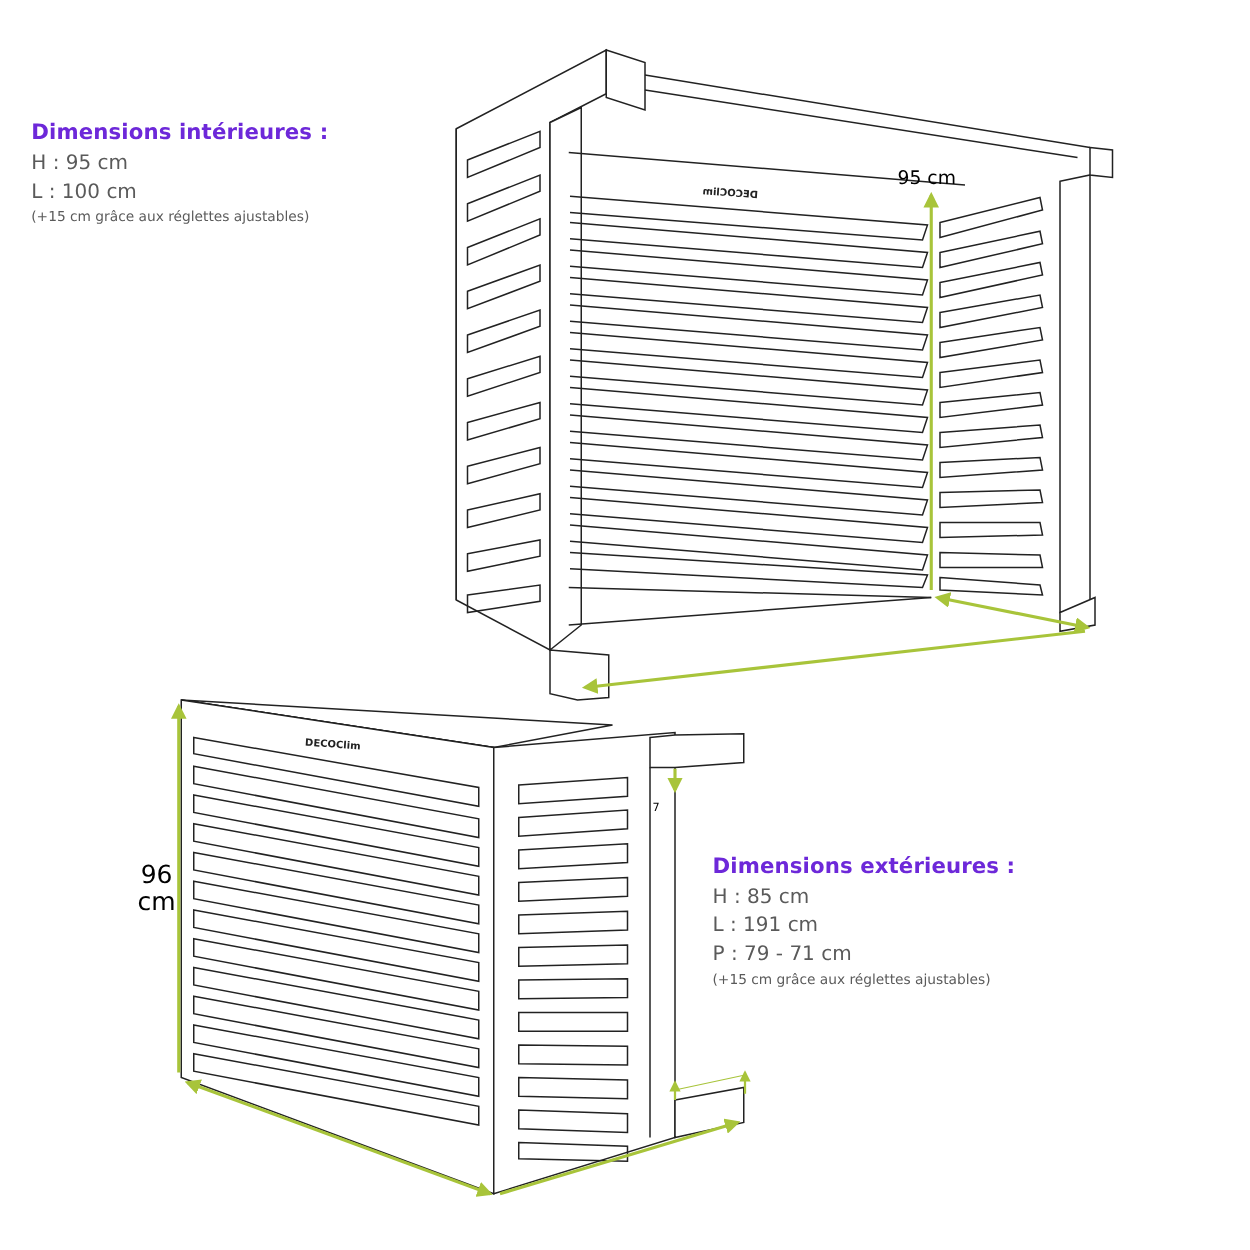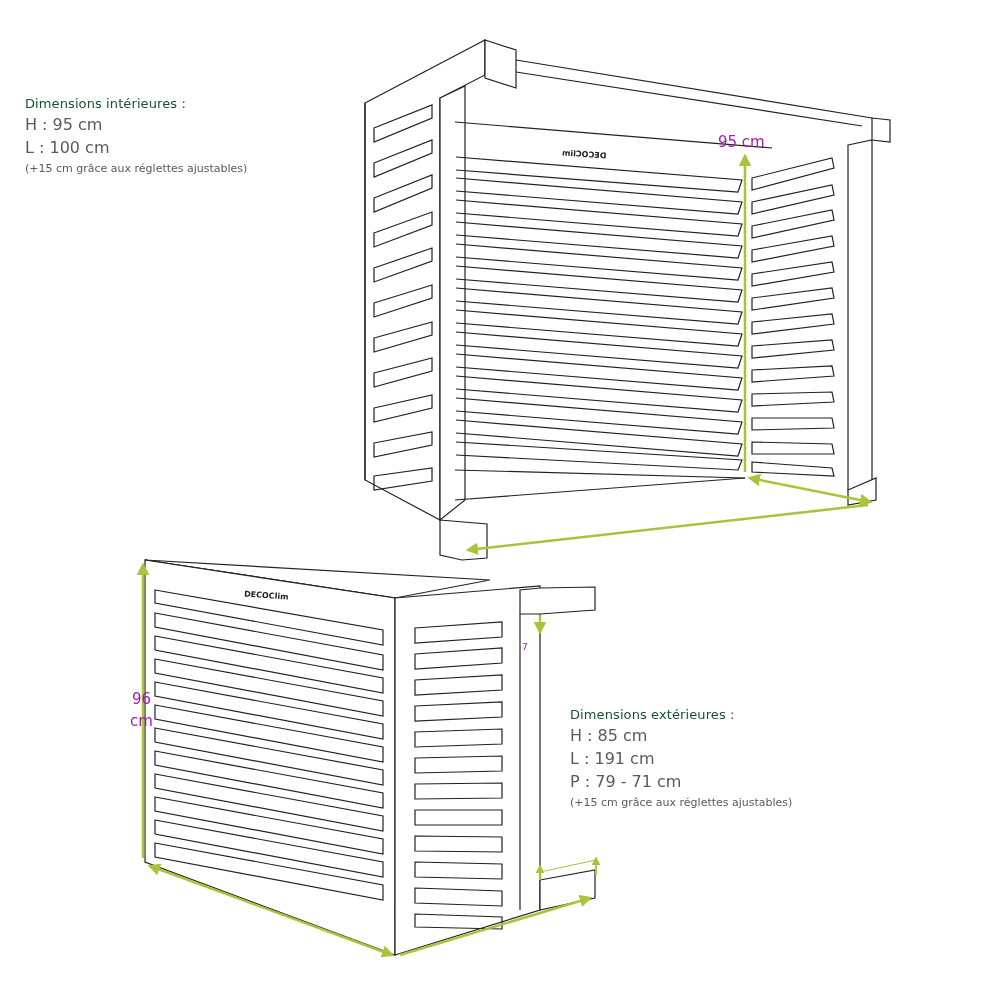--- a/index.html
+++ b/index.html
@@ -1,26 +1,26 @@
 <!DOCTYPE html>
 <html><head>
   <meta charset="utf-8">
   <style>
     html, body { margin: 0; padding: 0; background: #ffffff; }
     body { width: 1000px; height: 1000px; position: relative; overflow: hidden; font-family: "DejaVu Sans", sans-serif; }
     .spec { position: absolute; color: #555555; }
-    .spec .title { font-weight: normal; font-size: 13px; color: #14532d; margin-bottom: 2px; letter-spacing: 0.1px; }
+    .spec .title { font-weight: bold; font-size: 17px; color: #6d28d9; margin-bottom: 2px; letter-spacing: 0.1px; }
     .spec .line { font-size: 16px; line-height: 23px; color: #5a5a5a; }
     .spec .note { font-size: 11px; line-height: 20px; color: #5a5a5a; }
     #spec-int { left: 25px; top: 96px; }
-    #spec-ext { left: 570px; top: 683px; margin-top: 24px; }
+    #spec-ext { left: 570px; top: 683px; }
     svg { position: absolute; left: 0; top: 0; }
-    .lbl { position: absolute; color: #a21caf; font-size: 15px; line-height: 20px; }
+    .lbl { position: absolute; color: #000000; font-size: 15px; line-height: 20px; }
     #lbl-95 { left: 718px; top: 132px; }
-    #lbl-96 { left: 110px; top: 688px; text-align: center; font-size: 15px; line-height: 22px; margin-left: 20px; }
+    #lbl-96 { left: 110px; top: 688px; text-align: center; font-size: 20px; line-height: 22px; }
     #lbl-7 { left: 522px; top: 637px; font-size: 9px; }
     .brand { position: absolute; font-size: 8px; font-weight: bold; color: #222; }
     #brand-front { left: 244px; top: 591px; transform: rotate(4deg); }
     #brand-back { left: 562px; top: 150px; transform: scaleX(-1) rotate(-4deg); }
   </style>
 </head>
 <body>
 
 <div id="spec-int" class="spec">
   <div class="title">Dimensions intérieures :</div>

